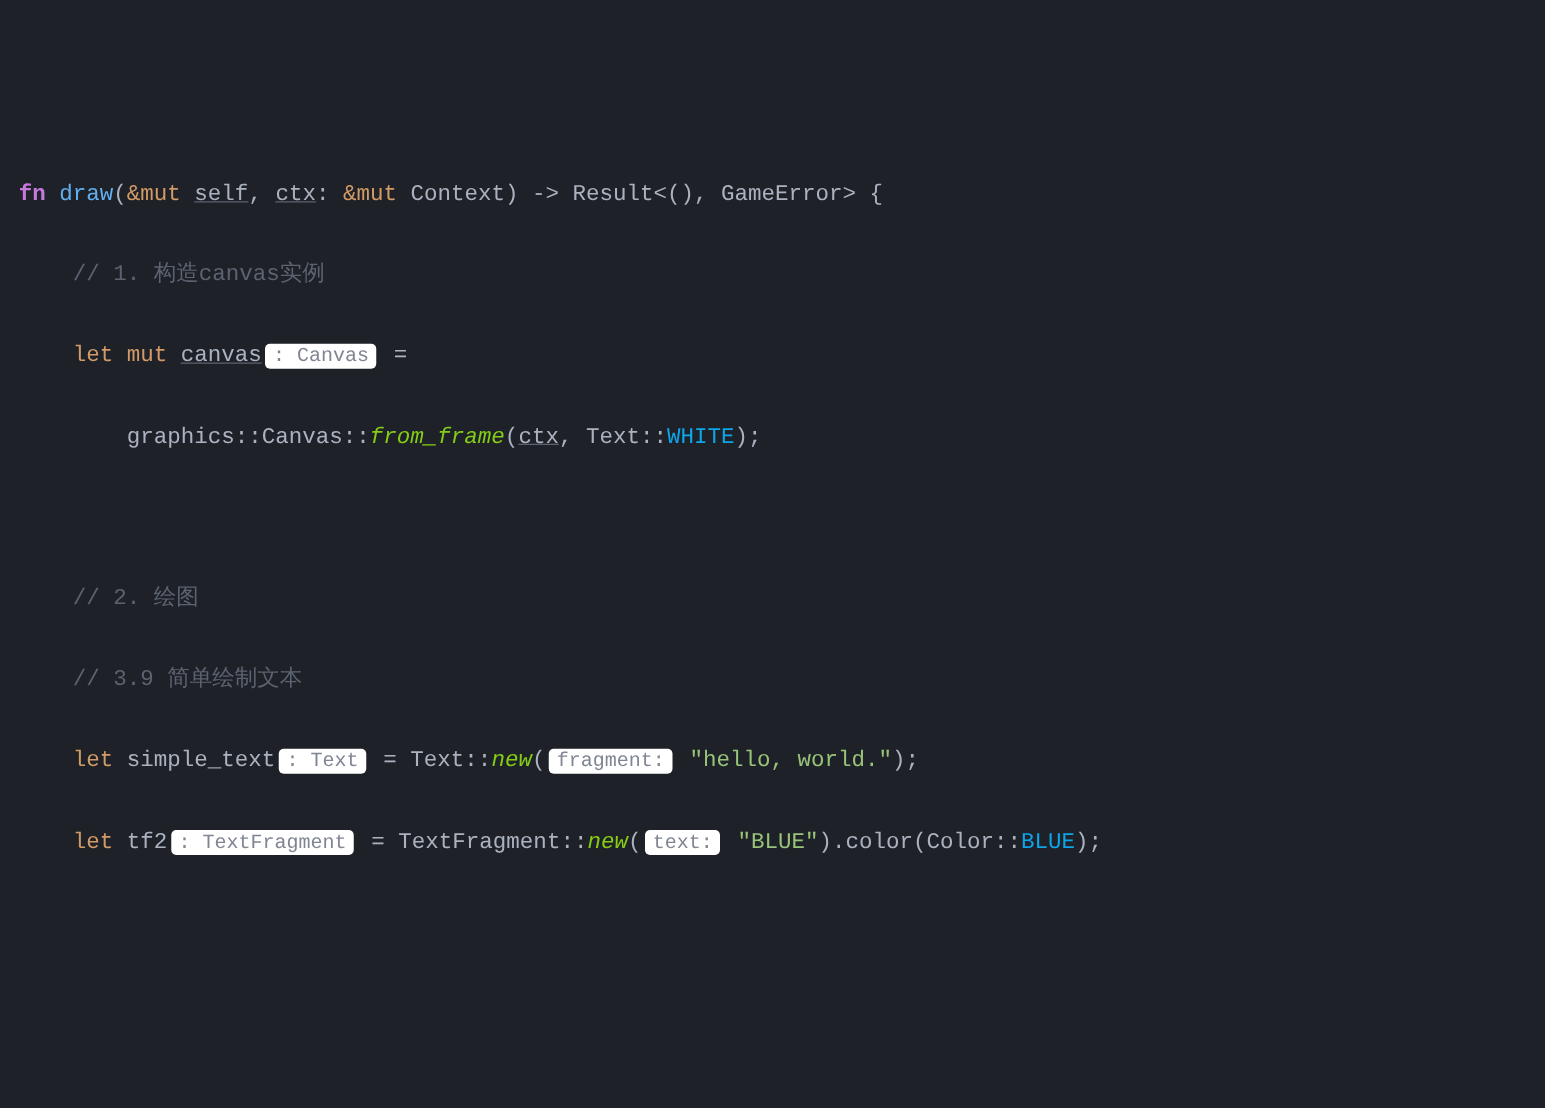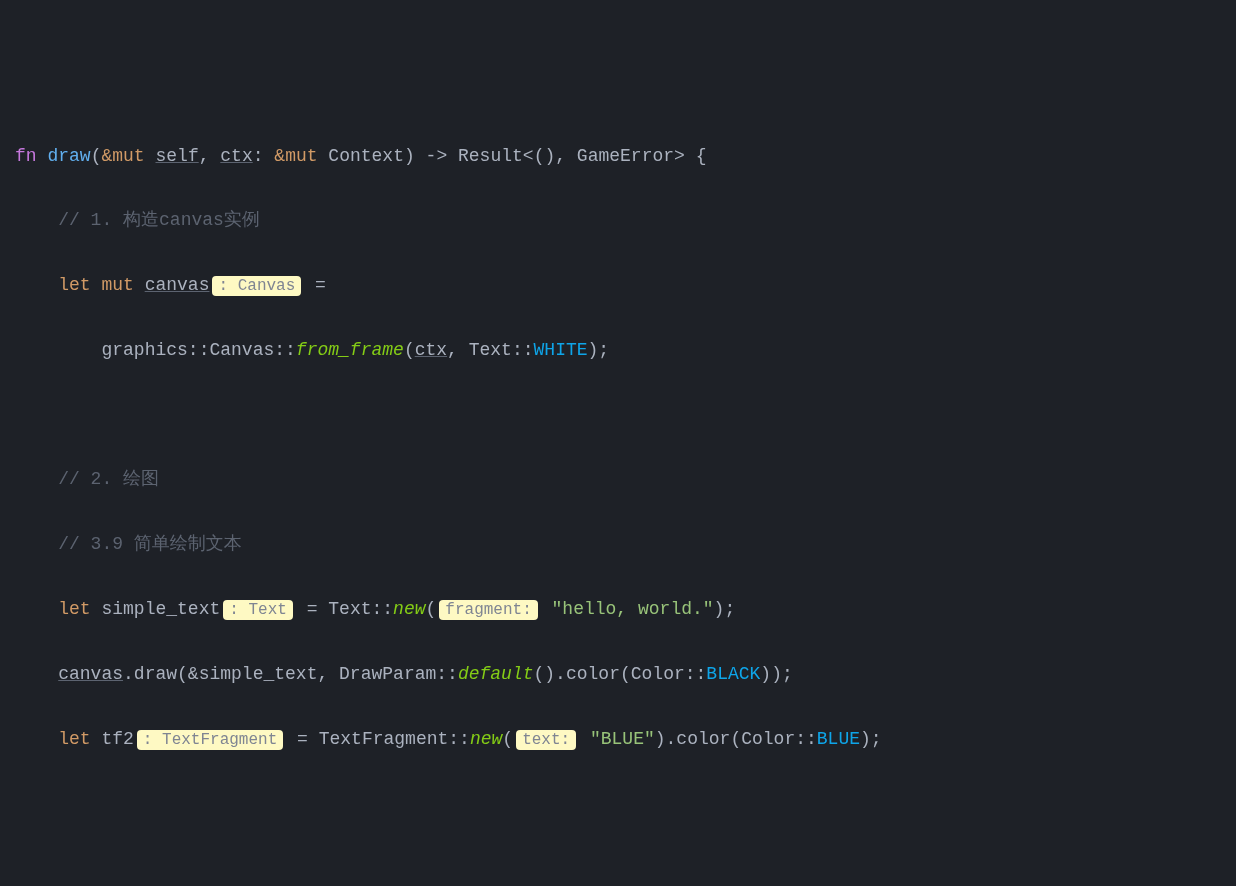--- a/index.html
+++ b/index.html
@@ -17,55 +17,54 @@
       width: 1236px;
       height: 886px;
       overflow: hidden;
       white-space: pre;
     }
     .line {
       display: block;
       min-height: 1.8em;
     }
     .kw { color: #d19a66; }
-    .fn-kw { color: #c678dd; }
+    .fn-kw { color: #c678dd; font-weight: bold; }
     .fn-name { color: #61afef; }
     .param { color: #abb2bf; text-decoration: underline; text-decoration-color: #5c6370; }
     .type { color: #abb2bf; }
     .comment { color: #5c6370; font-style: normal; }
     .ident { color: #abb2bf; }
     .underline { text-decoration: underline; text-decoration-color: #5c6370; }
     .string { color: #98c379; }
     .constant { color: #0ea5e9; }
     .method { color: #84cc16; font-style: italic; }
     .punct { color: #abb2bf; }
     .op { color: #abb2bf; }
     .hint {
-      background-color: #fef9c3;
+      background-color: #ffffff;
       color: #7f8592;
       border-radius: 4px;
       padding: 1px 6px;
       font-size: 16px;
       margin: 0 3px;
     }
   </style>
 </head>
 <body>
 
 
 
 <div><span class="line"><span class="fn-kw">fn</span> <span class="fn-name">draw</span><span class="punct">(</span><span class="kw">&amp;mut</span> <span class="param underline">self</span><span class="punct">, </span><span class="param underline">ctx</span><span class="punct">: </span><span class="kw">&amp;mut</span> <span class="type">Context</span><span class="punct">) </span><span class="punct">-&gt;</span> <span class="type">Result&lt;(), GameError&gt; {</span></span>
 <span class="line">    <span class="comment">// 1. 构造canvas实例</span></span>
 <span class="line">    <span class="kw">let</span> <span class="kw">mut</span> <span class="ident underline">canvas</span><span class="hint">: Canvas</span> <span class="op">=</span></span>
 <span class="line">        <span class="ident">graphics::Canvas::</span><span class="method">from_frame</span><span class="punct">(</span><span class="ident underline">ctx</span><span class="punct">, </span><span class="ident">Text::</span><span class="constant">WHITE</span><span class="punct">);</span></span>
 <span class="line"> </span>
 <span class="line">    <span class="comment">// 2. 绘图</span></span>
 <span class="line">    <span class="comment">// 3.9 简单绘制文本</span></span>
 <span class="line">    <span class="kw">let</span> <span class="ident">simple_text</span><span class="hint">: Text</span> <span class="ident">= Text::</span><span class="method">new</span><span class="punct">(</span><span class="hint">fragment:</span> <span class="string">"hello, world."</span><span class="punct">);</span></span>
-<span class="line">    <span class="ident underline">canvas</span><span class="ident">.draw(&amp;simple_text, DrawParam::</span><span class="method">default</span><span class="ident">().color(Color::</span><span class="constant">BLACK</span><span class="punct">));</span></span>
 <span class="line">    <span class="kw">let</span> <span class="ident">tf2</span><span class="hint">: TextFragment</span> <span class="ident">= TextFragment::</span><span class="method">new</span><span class="punct">(</span><span class="hint">text:</span> <span class="string">"BLUE"</span><span class="ident">).color(Color::</span><span class="constant">BLUE</span><span class="punct">);</span></span>
 
 
 
 
 
 
 
 </div>
 

